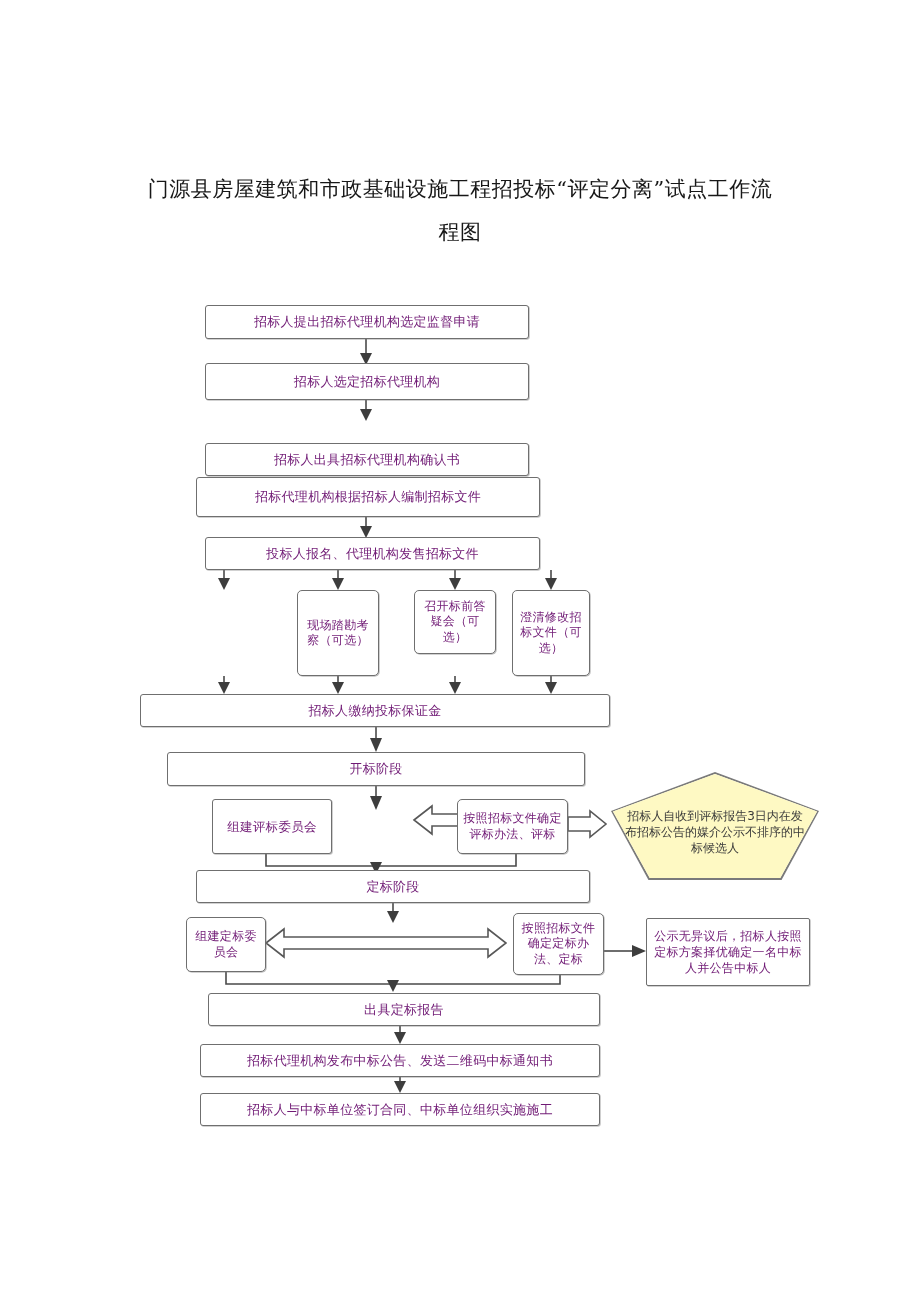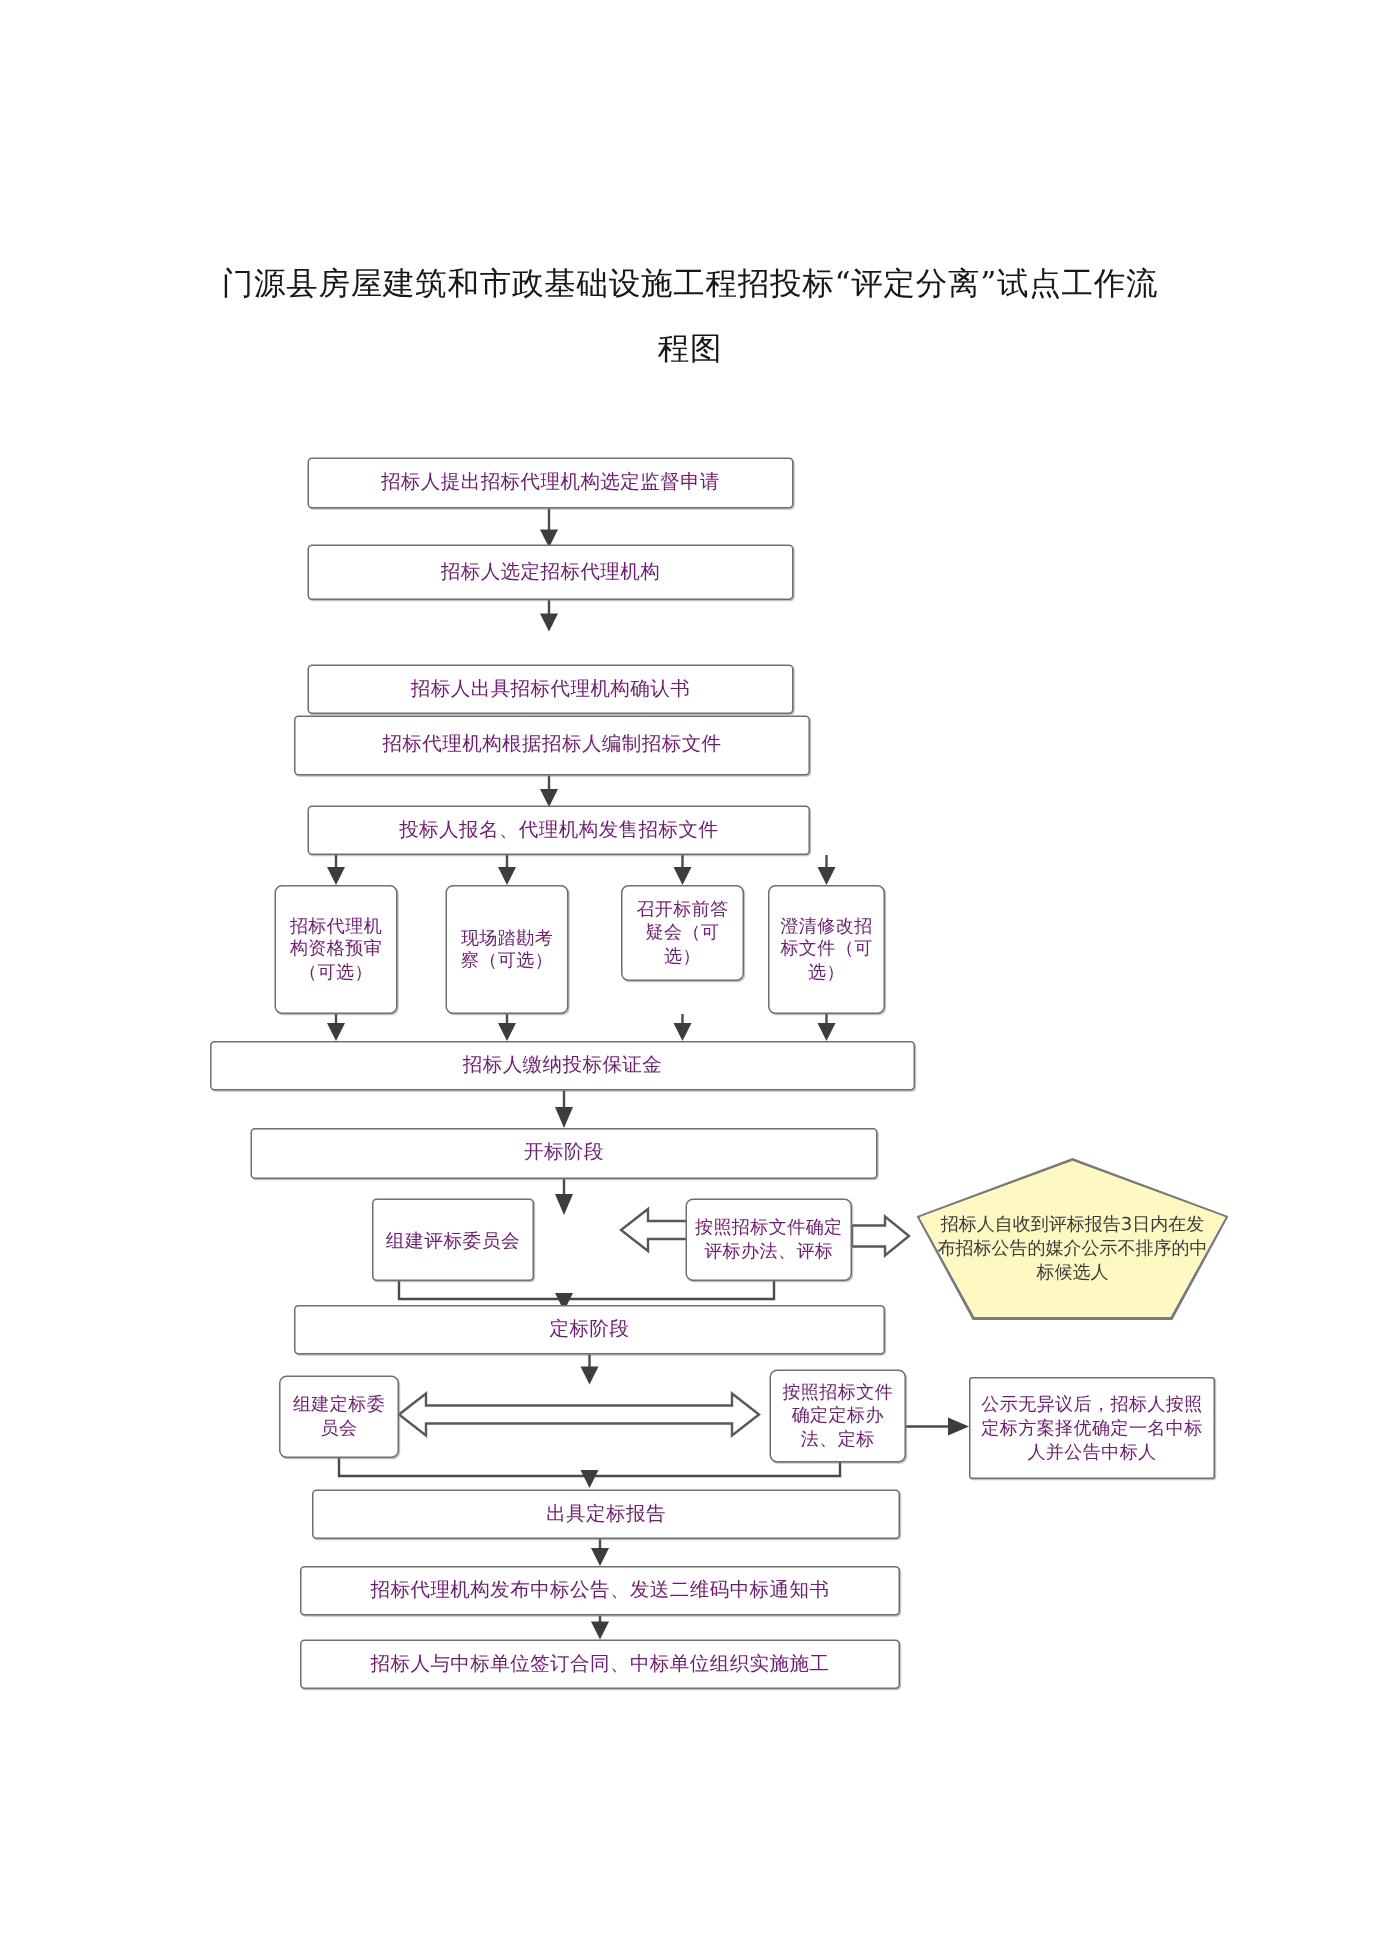--- a/index.html
+++ b/index.html
@@ -200,33 +200,32 @@
     <div class="node wide" style="left:205px; top:305px; width:324px; height:34px;">招标人提出招标代理机构选定监督申请</div>
 
     <div class="node wide" style="left:205px; top:363px; width:324px; height:37px;">招标人选定招标代理机构</div>
 
     <div class="node wide" style="left:205px; top:419px; width:324px; height:33px;margin-top:24px;">招标人出具招标代理机构确认书</div>
 
     <div class="node wide" style="left:196px; top:477px; width:344px; height:40px;">招标代理机构根据招标人编制招标文件</div>
 
     <div class="node wide" style="left:205px; top:537px; width:335px; height:33px;">投标人报名、代理机构发售招标文件</div>
 
-    <div class="node narrow" style="left:183px; top:590px; width:82px; height:86px;">招标代理机构资格预审（可选）</div>
 
     <div class="node narrow" style="left:297px; top:590px; width:82px; height:86px;">现场踏勘考察（可选）</div>
 
     <div class="node narrow" style="left:414px; top:590px; width:82px; height:64px;">召开标前答疑会（可选）</div>
 
     <div class="node narrow" style="left:512px; top:590px; width:78px; height:86px;">澄清修改招标文件（可选）</div>
 
     <div class="node wide" style="left:140px; top:694px; width:470px; height:33px;">招标人缴纳投标保证金</div>
 
     <div class="node wide" style="left:167px; top:752px; width:418px; height:34px;">开标阶段</div>
 
-    <div class="node" style="left:212px; top:799px; width:108px; height:55px;margin-left:36px;">组建评标委员会</div>
+    <div class="node" style="left:212px; top:799px; width:120px; height:55px;">组建评标委员会</div>
 
     <div class="node narrow" style="left:457px; top:799px; width:111px; height:55px;">按照招标文件确定评标办法、评标</div>
 
     <div class="pentagon-border" style="left:611px; top:772px; width:208px; height:108px;"></div>
     <div class="pentagon-fill" style="left:613px; top:774px; width:204px; height:104px;"></div>
     <div class="pentagon" style="left:613px; top:774px; width:204px; height:104px;">招标人自收到评标报告3日内在发布招标公告的媒介公示不排序的中标候选人</div>
 
     <div class="node wide" style="left:196px; top:870px; width:394px; height:33px;">定标阶段</div>
 
     <div class="node narrow" style="left:186px; top:917px; width:80px; height:55px;">组建定标委员会</div>

